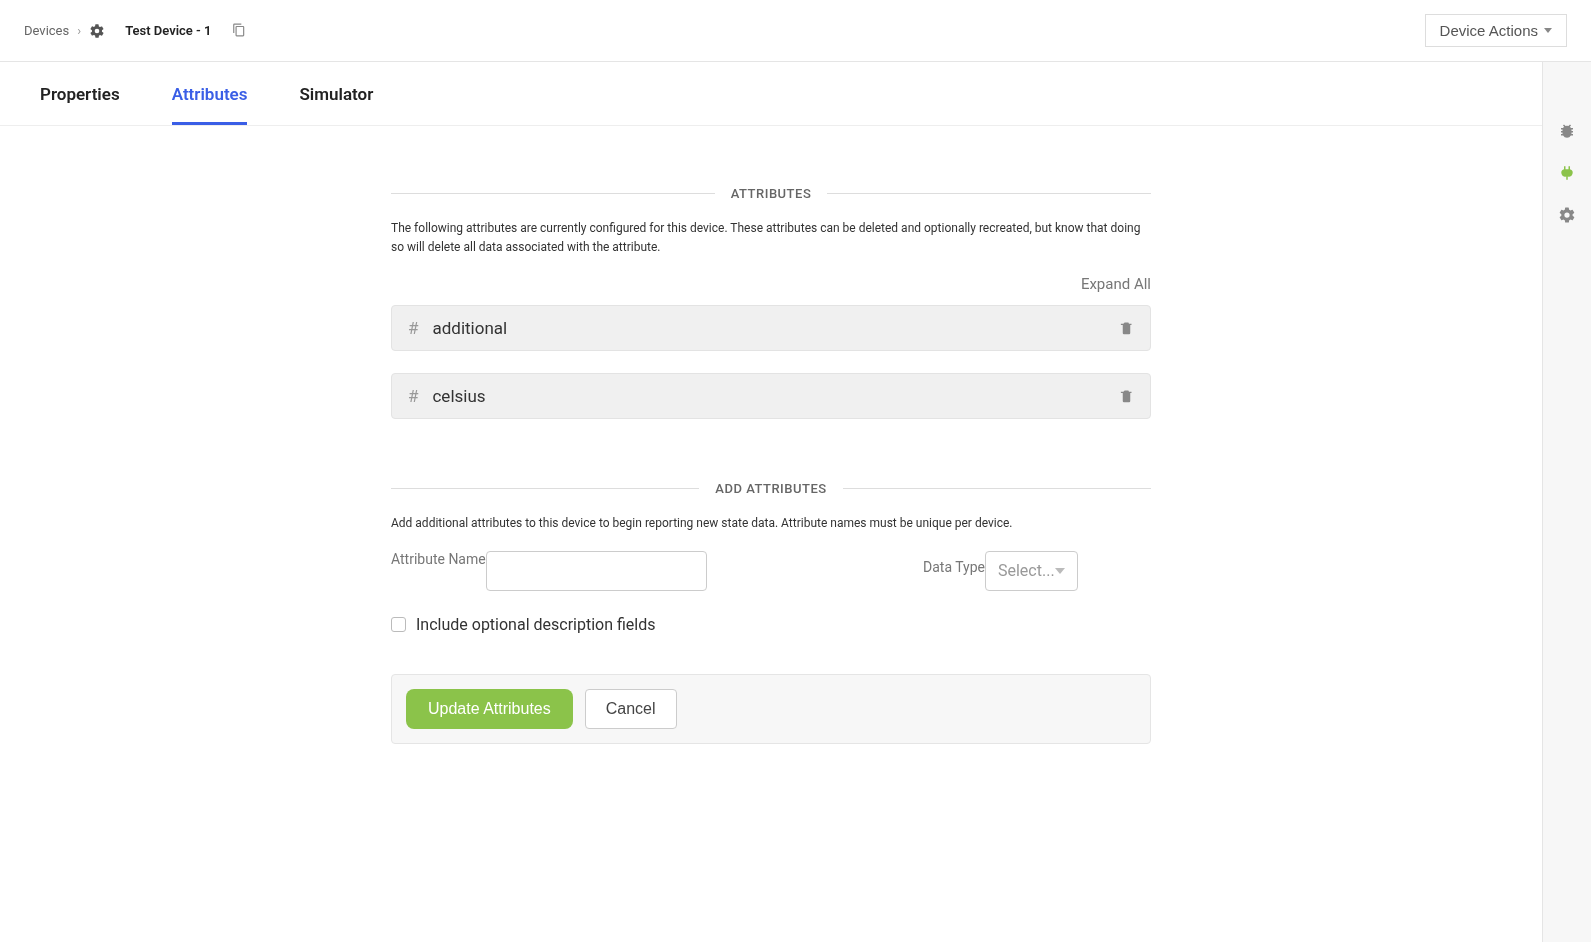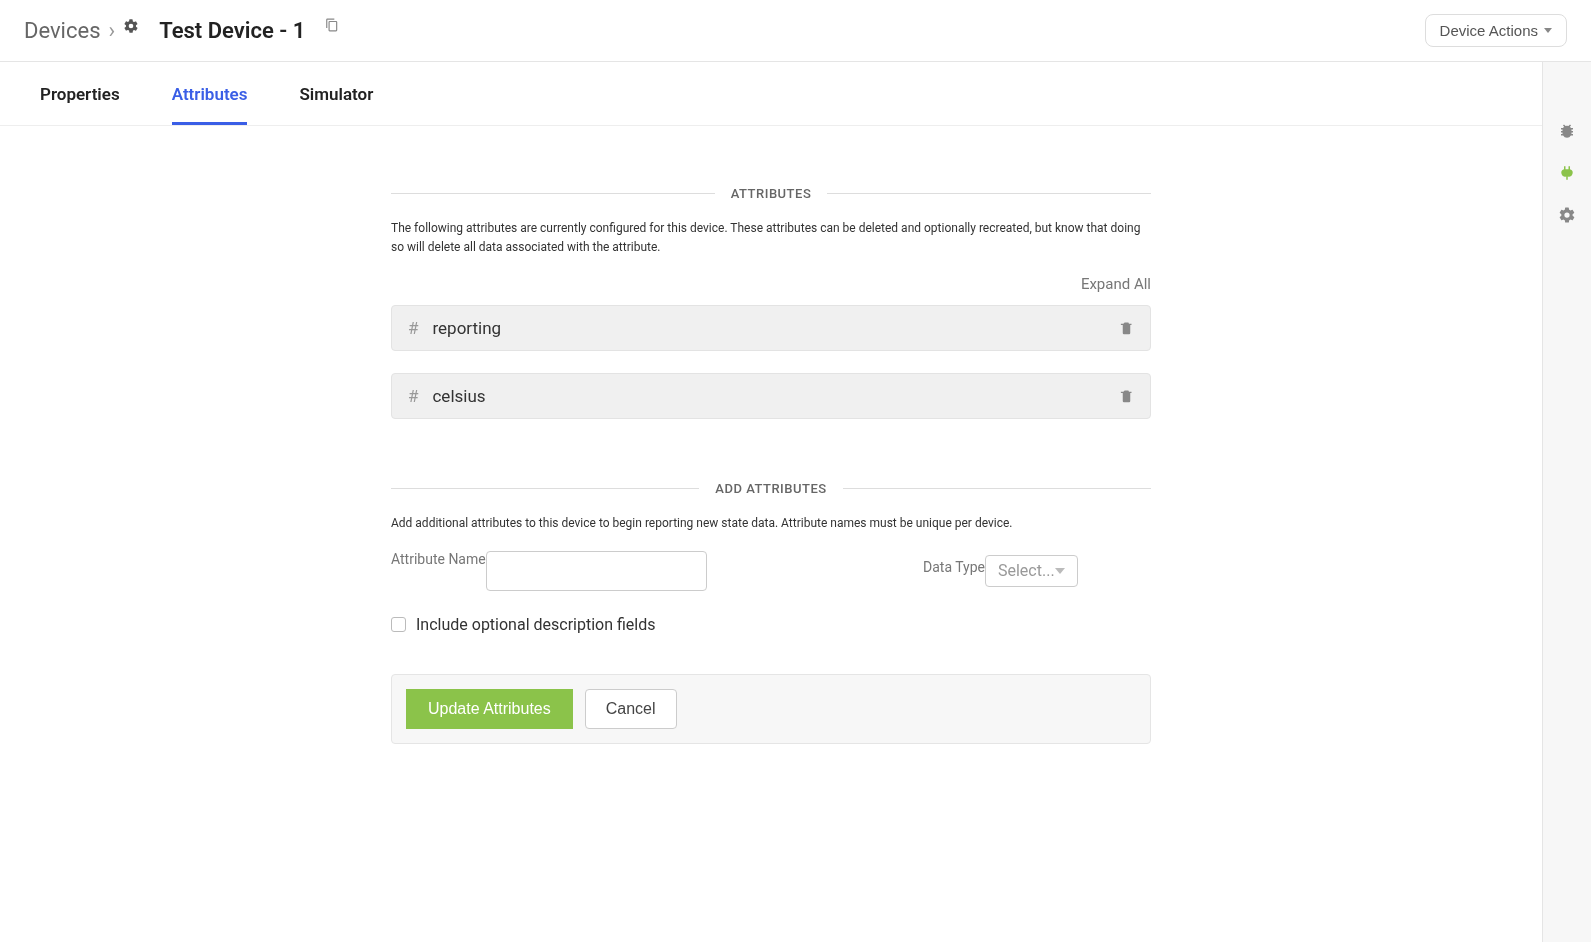--- a/index.html
+++ b/index.html
@@ -1,25 +1,25 @@
 <!DOCTYPE html>
 <html><head>
 <meta charset="utf-8">
 <style>
 * { box-sizing: border-box; margin: 0; padding: 0; }
 body { font-family: -apple-system, BlinkMacSystemFont, "Segoe UI", Roboto, Helvetica, Arial, sans-serif; color: #333; background: #fff; }
 
 .header-bar { display: flex; align-items: center; justify-content: space-between; padding: 14px 24px; border-bottom: 1px solid #e5e5e5; }
-.breadcrumb { display: flex; align-items: center; gap: 8px; font-size: 22px; }
+.breadcrumb { display: flex; align-items: center; gap: 8px; font-size: 13px; }
 .crumb-link { color: #666; cursor: pointer; }
 .crumb-sep { color: #999; }
 .crumb-current { font-weight: 600; color: #222; display: flex; gap: 20px; }
 .gear-icon-svg { width: 16px; height: 16px; fill: #555; }
 .copy-icon-svg { width: 14px; height: 14px; fill: #888; cursor: pointer; }
-.device-actions-btn { border: 1px solid #ddd; background: #fff; padding: 7px 14px; border-radius: 8px; font-size: 15px; color: #555; cursor: pointer; display: flex; align-items: center; gap: 6px; }
+.device-actions-btn { border: 1px solid #ddd; background: #fff; padding: 7px 14px; border-radius: 0; font-size: 15px; color: #555; cursor: pointer; display: flex; align-items: center; gap: 6px; }
 .caret-down { width: 0; height: 0; border-left: 4px solid transparent; border-right: 4px solid transparent; border-top: 5px solid #888; }
 
 .main-area { display: flex; }
 .content-col { flex: 1; padding: 0; border-right: 1px solid #e5e5e5; min-height: 880px; }
 .right-rail { width: 48px; background: #f7f7f7; padding-top: 60px; display: flex; flex-direction: column; align-items: center; gap: 24px; }
 .rail-icon { width: 18px; height: 18px; cursor: pointer; }
 
 .tab-strip { display: flex; gap: 52px; padding: 22px 40px 0 40px; border-bottom: 1px solid #eee; }
 .tab { font-size: 17px; font-weight: 600; color: #222; padding-bottom: 18px; cursor: pointer; }
 .tab.active { color: #3a5ee6; border-bottom: 3px solid #3a5ee6; }
@@ -39,29 +39,29 @@
 .hash-icon { color: #999; font-size: 17px; margin-right: 14px; font-weight: 400; }
 .attr-name { flex: 1; font-size: 17px; color: #333; }
 .trash-icon { width: 15px; height: 16px; fill: #888; cursor: pointer; }
 
 .form-row { display: flex; gap: 14px; margin-bottom: 24px; }
 .form-col { display: flex; flex-direction: row; }
 .form-col.name { flex: 1; }
 .form-col.type { width: 228px; align-items: center; }
 .field-label { font-size: 14px; color: #777; margin-bottom: 8px; }
 .text-input { height: 40px; border: 1px solid #ccc; border-radius: 4px; padding: 0 10px; font-size: 15px; }
-.select-box { height: 32px; border: 1px solid #ccc; border-radius: 4px; padding: 0 12px; display: flex; align-items: center; justify-content: space-between; color: #999; cursor: pointer; background: #fff; }
+.select-box { height: 40px; border: 1px solid #ccc; border-radius: 4px; padding: 0 12px; display: flex; align-items: center; justify-content: space-between; color: #999; cursor: pointer; background: #fff; }
 .select-caret { width: 0; height: 0; border-left: 5px solid transparent; border-right: 5px solid transparent; border-top: 6px solid #bbb; }
 
 .checkbox-row { display: flex; align-items: center; gap: 10px; margin-bottom: 40px; }
 .checkbox { width: 15px; height: 15px; border: 1px solid #bbb; border-radius: 3px; cursor: pointer; }
 .checkbox-label { font-size: 16px; color: #333; cursor: pointer; }
 
 .action-bar { background: #f7f7f7; border: 1px solid #e5e5e5; border-radius: 4px; padding: 14px; display: flex; gap: 12px; }
-.btn-primary { background: #8bc34a; color: #fff; border: none; padding: 11px 22px; border-radius: 0; font-size: 16px; font-weight: 500; cursor: pointer; }
+.btn-primary { background: #8bc34a; color: #fff; border: none; padding: 11px 22px; border-radius: 8px; font-size: 16px; font-weight: 500; cursor: pointer; }
 .btn-secondary { background: #fff; color: #444; border: 1px solid #ccc; padding: 0 20px; border-radius: 4px; font-size: 16px; cursor: pointer; }
 </style>
 </head>
 <body>
 
 <div class="header-bar">
   <div class="breadcrumb">
     <span class="crumb-link">Devices</span>
     <span class="crumb-sep">›</span>
     <span class="crumb-current">
@@ -95,21 +95,21 @@
         <span class="label">ATTRIBUTES</span>
       </div>
       <p class="desc-text">The following attributes are currently configured for this device. These attributes can be deleted and optionally recreated, but know that doing so will delete all data associated with the attribute.</p>
 
       <div class="expand-row">
         <span class="expand-all">Expand All</span>
       </div>
 
       <div class="attr-row">
         <span class="hash-icon">#</span>
-        <span class="attr-name">reporting</span>
+        <span class="attr-name">additional</span>
         <svg class="trash-icon" viewBox="0 0 24 24">
             <path d="M6 7h12v13a2 2 0 0 1-2 2H8a2 2 0 0 1-2-2Zm3-4h6l1 2h4v2H3V5h4Z"></path>
           </svg>
       </div>
 
       <div class="attr-row">
         <span class="hash-icon">#</span>
         <span class="attr-name">celsius</span>
         <svg class="trash-icon" viewBox="0 0 24 24">
             <path d="M6 7h12v13a2 2 0 0 1-2 2H8a2 2 0 0 1-2-2Zm3-4h6l1 2h4v2H3V5h4Z"></path>

